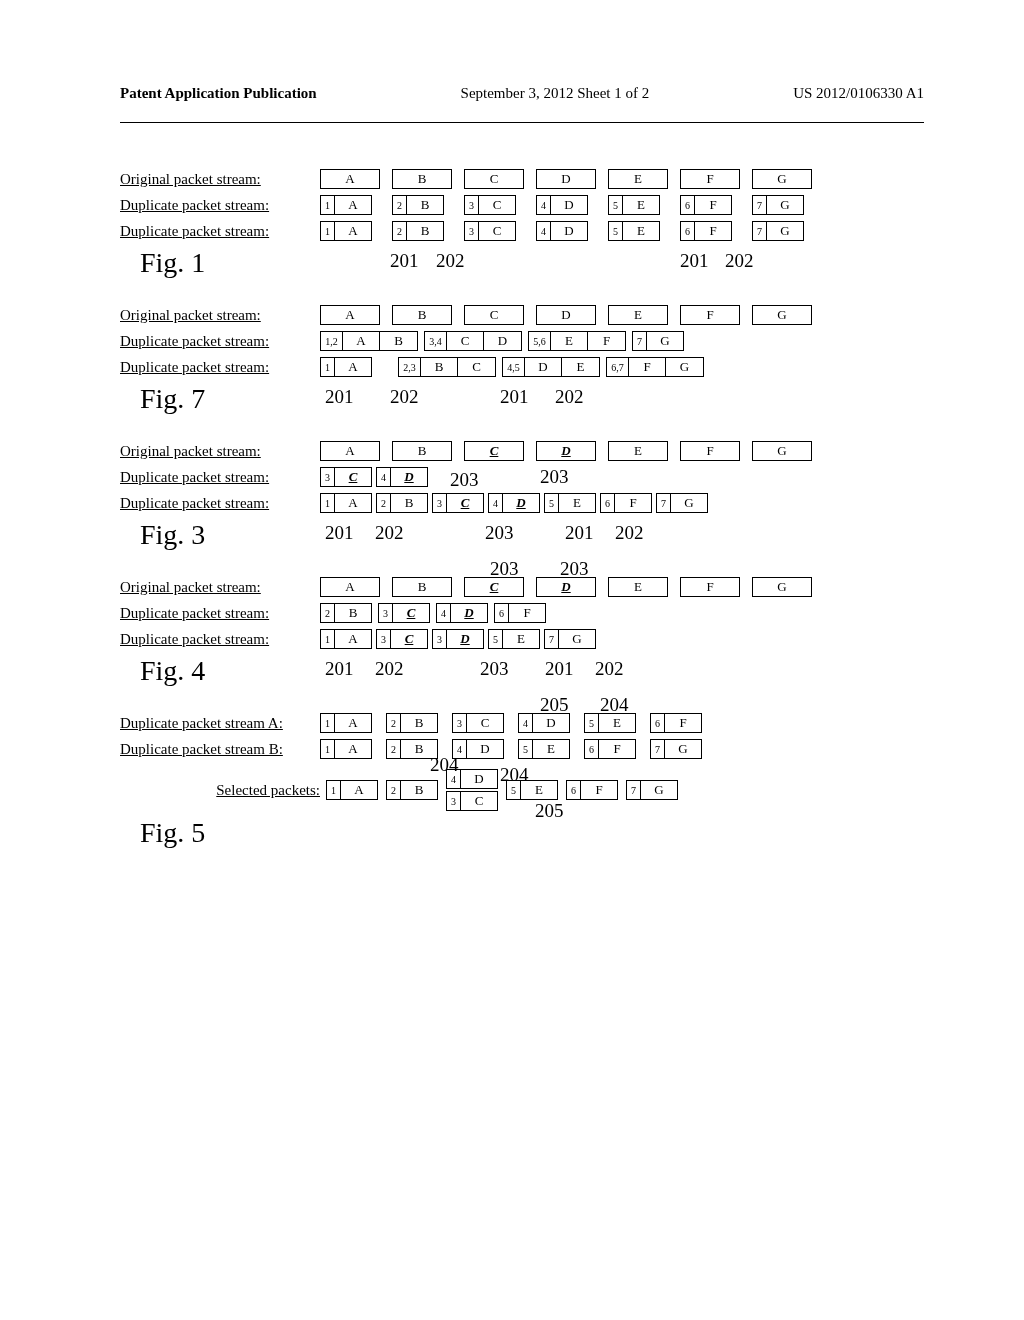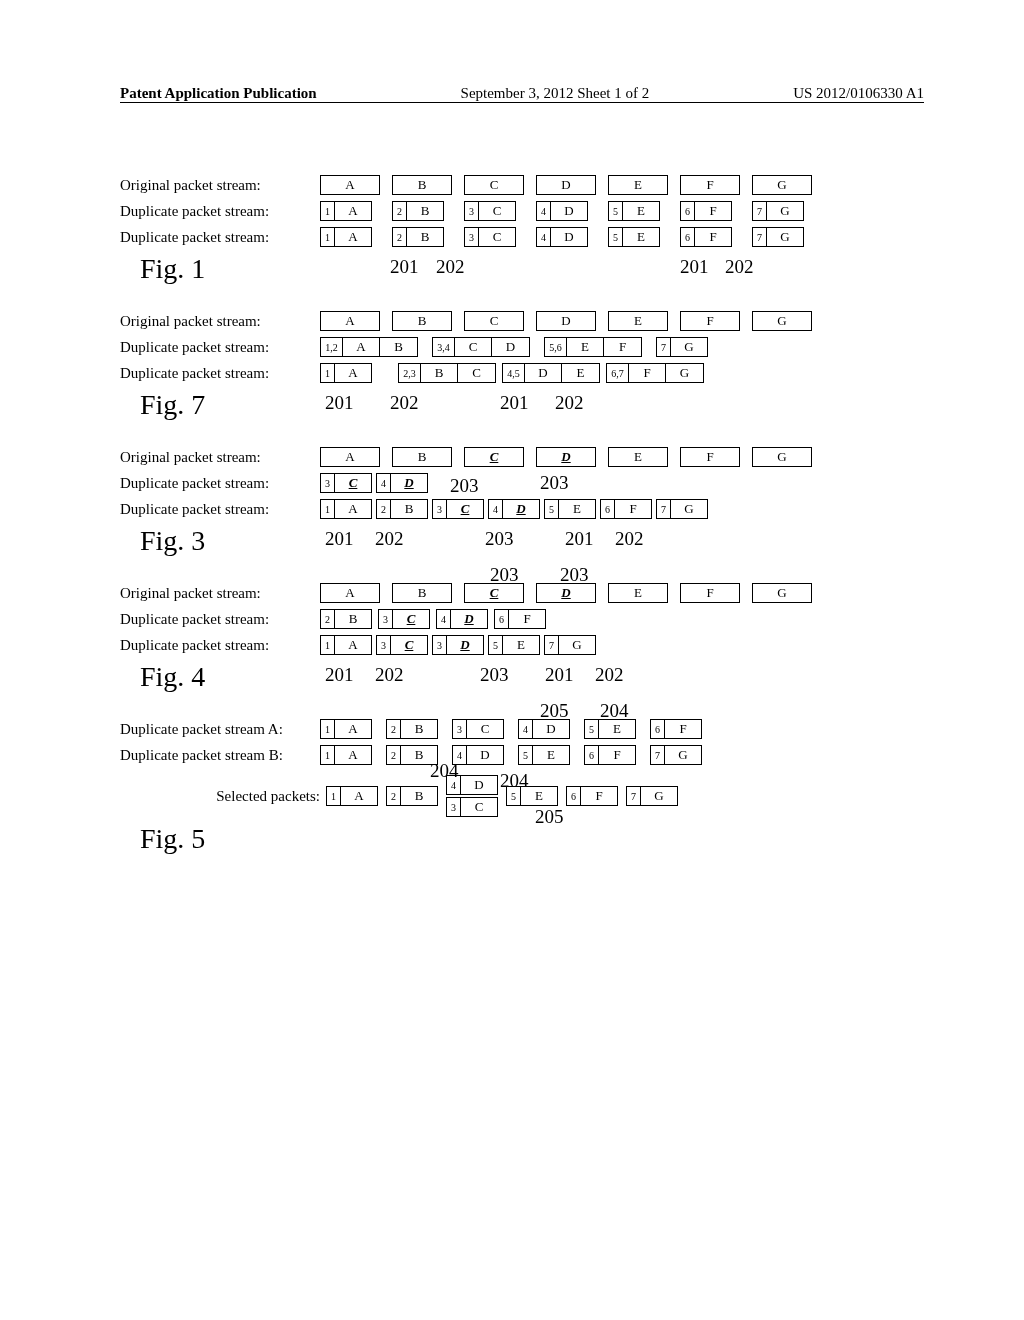--- a/index.html
+++ b/index.html
@@ -17,41 +17,42 @@
     background: #fff;
     position: relative;
     box-shadow: 0 0 8px rgba(0,0,0,0.25);
     box-sizing: border-box;
     padding: 85px 100px 60px 120px;
   }
   .header {
     display: flex;
     justify-content: space-between;
     font-size: 15px;
-    padding-bottom: 0;
+    padding-bottom: 20px;
     border-bottom: 1px solid #000;
-    margin-bottom: 72px;
+    margin-bottom: 46px;
   }
   .header .left { font-weight: bold; }
   .header .mid { }
   .header .right { }
 
   .figures {
     font-size: 15px;
   }
   .figrow {
     display: flex;
     align-items: center;
     margin-bottom: 6px;
     white-space: nowrap;
   }
   .figrow .rowlabel {
     width: 200px;
     text-align: left;
     flex-shrink: 0;
+    text-decoration: underline;
   }
   .stream {
     display: flex;
     align-items: center;
     gap: 12px;
     position: relative;
   }
   .stream.tight { gap: 4px; }
   .stream .gap-md { width: 12px; }
 
@@ -259,21 +260,21 @@
           <div class="pkt">
               <span class="body">F</span>
             </div>
           <div class="pkt">
               <span class="body">G</span>
             </div>
         </div>
       </div>
       <div class="figrow">
         <span class="rowlabel">Duplicate packet stream:</span>
-        <div class="stream" style="gap:14px;">
+        <div class="stream" style="gap:6px;">
           <div class="pair">
               <span class="sn" style="min-width:22px;">1,2</span>
               <span class="body">A</span>
               <span class="body">B</span>
             </div>
           <div class="pair">
               <span class="sn" style="min-width:22px;">3,4</span>
               <span class="body">C</span>
               <span class="body">D</span>
             </div>

